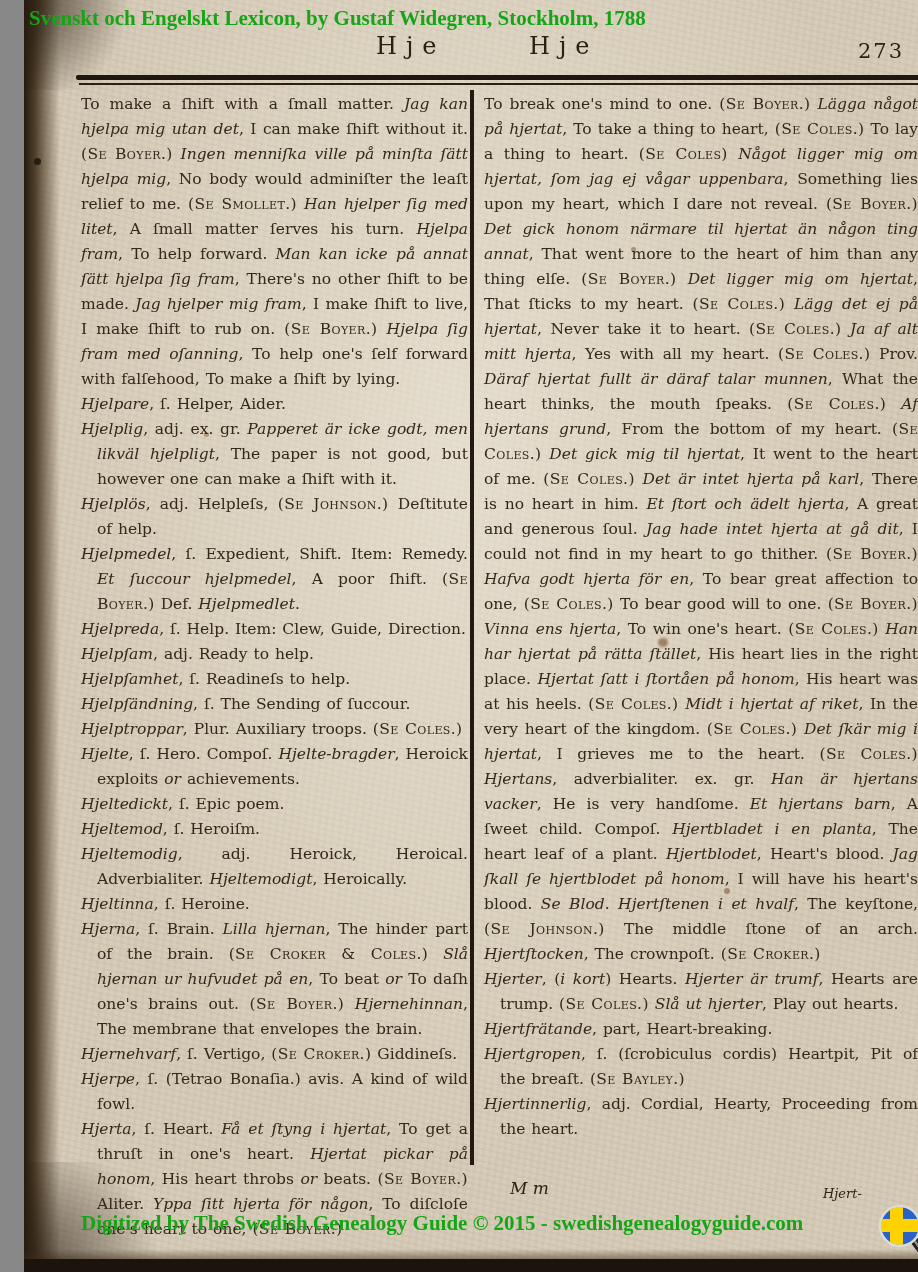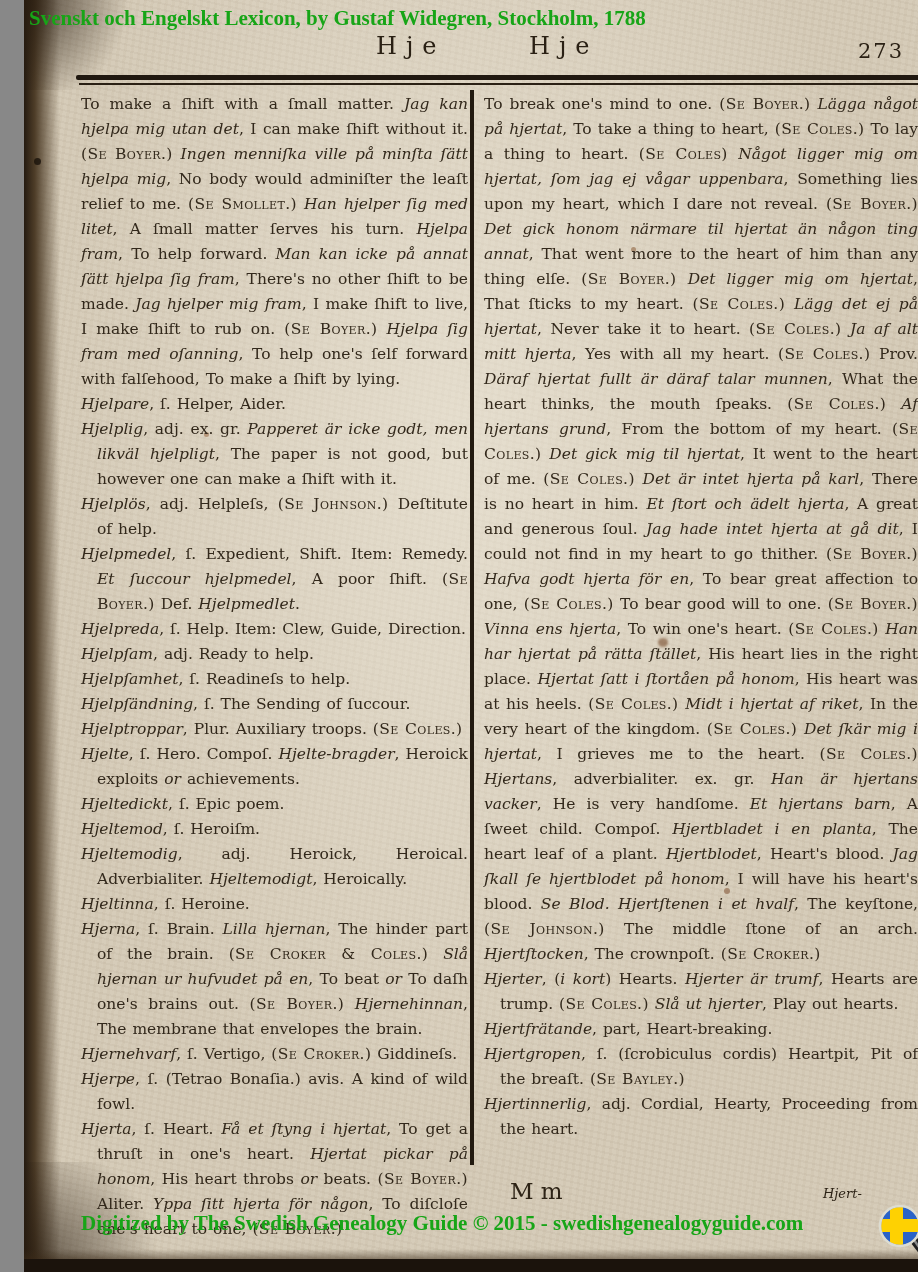--- a/index.html
+++ b/index.html
@@ -46,21 +46,21 @@
   .col{position:absolute;top:92px;font-size:15.5px;line-height:25px;text-align:justify;
     color:#32281b; word-spacing:1px;}
   .col-left{left:57px;width:387px;}
   .col-right{left:460px;width:434px;}
   .col p{margin:0;}
   .col p.entry{padding-left:16px;text-indent:-16px;}
   .seg-i{font-style:italic;}
   .seg-ref{font-variant:small-caps;letter-spacing:.4px;}
   .divider{position:absolute;left:446px;top:90px;width:4px;height:1075px;background:#221a10;}
   
-  .signature{position:absolute;left:486px;top:1178px;font-size:23px;color:#2d2316;}
+  .signature{position:absolute;left:486px;top:1178px;font-size:17px;color:#2d2316;font-style:italic;}
   .catchword{position:absolute;left:799px;top:1186px;font-size:13px;font-style:italic;color:#2d2316;}
   
   .logo{position:absolute;left:853px;top:1203px;width:56px;height:62px;}
 </style>
 </head>
 <body>
 
 <div class="page">
 
   <div class="edge-left"></div>

